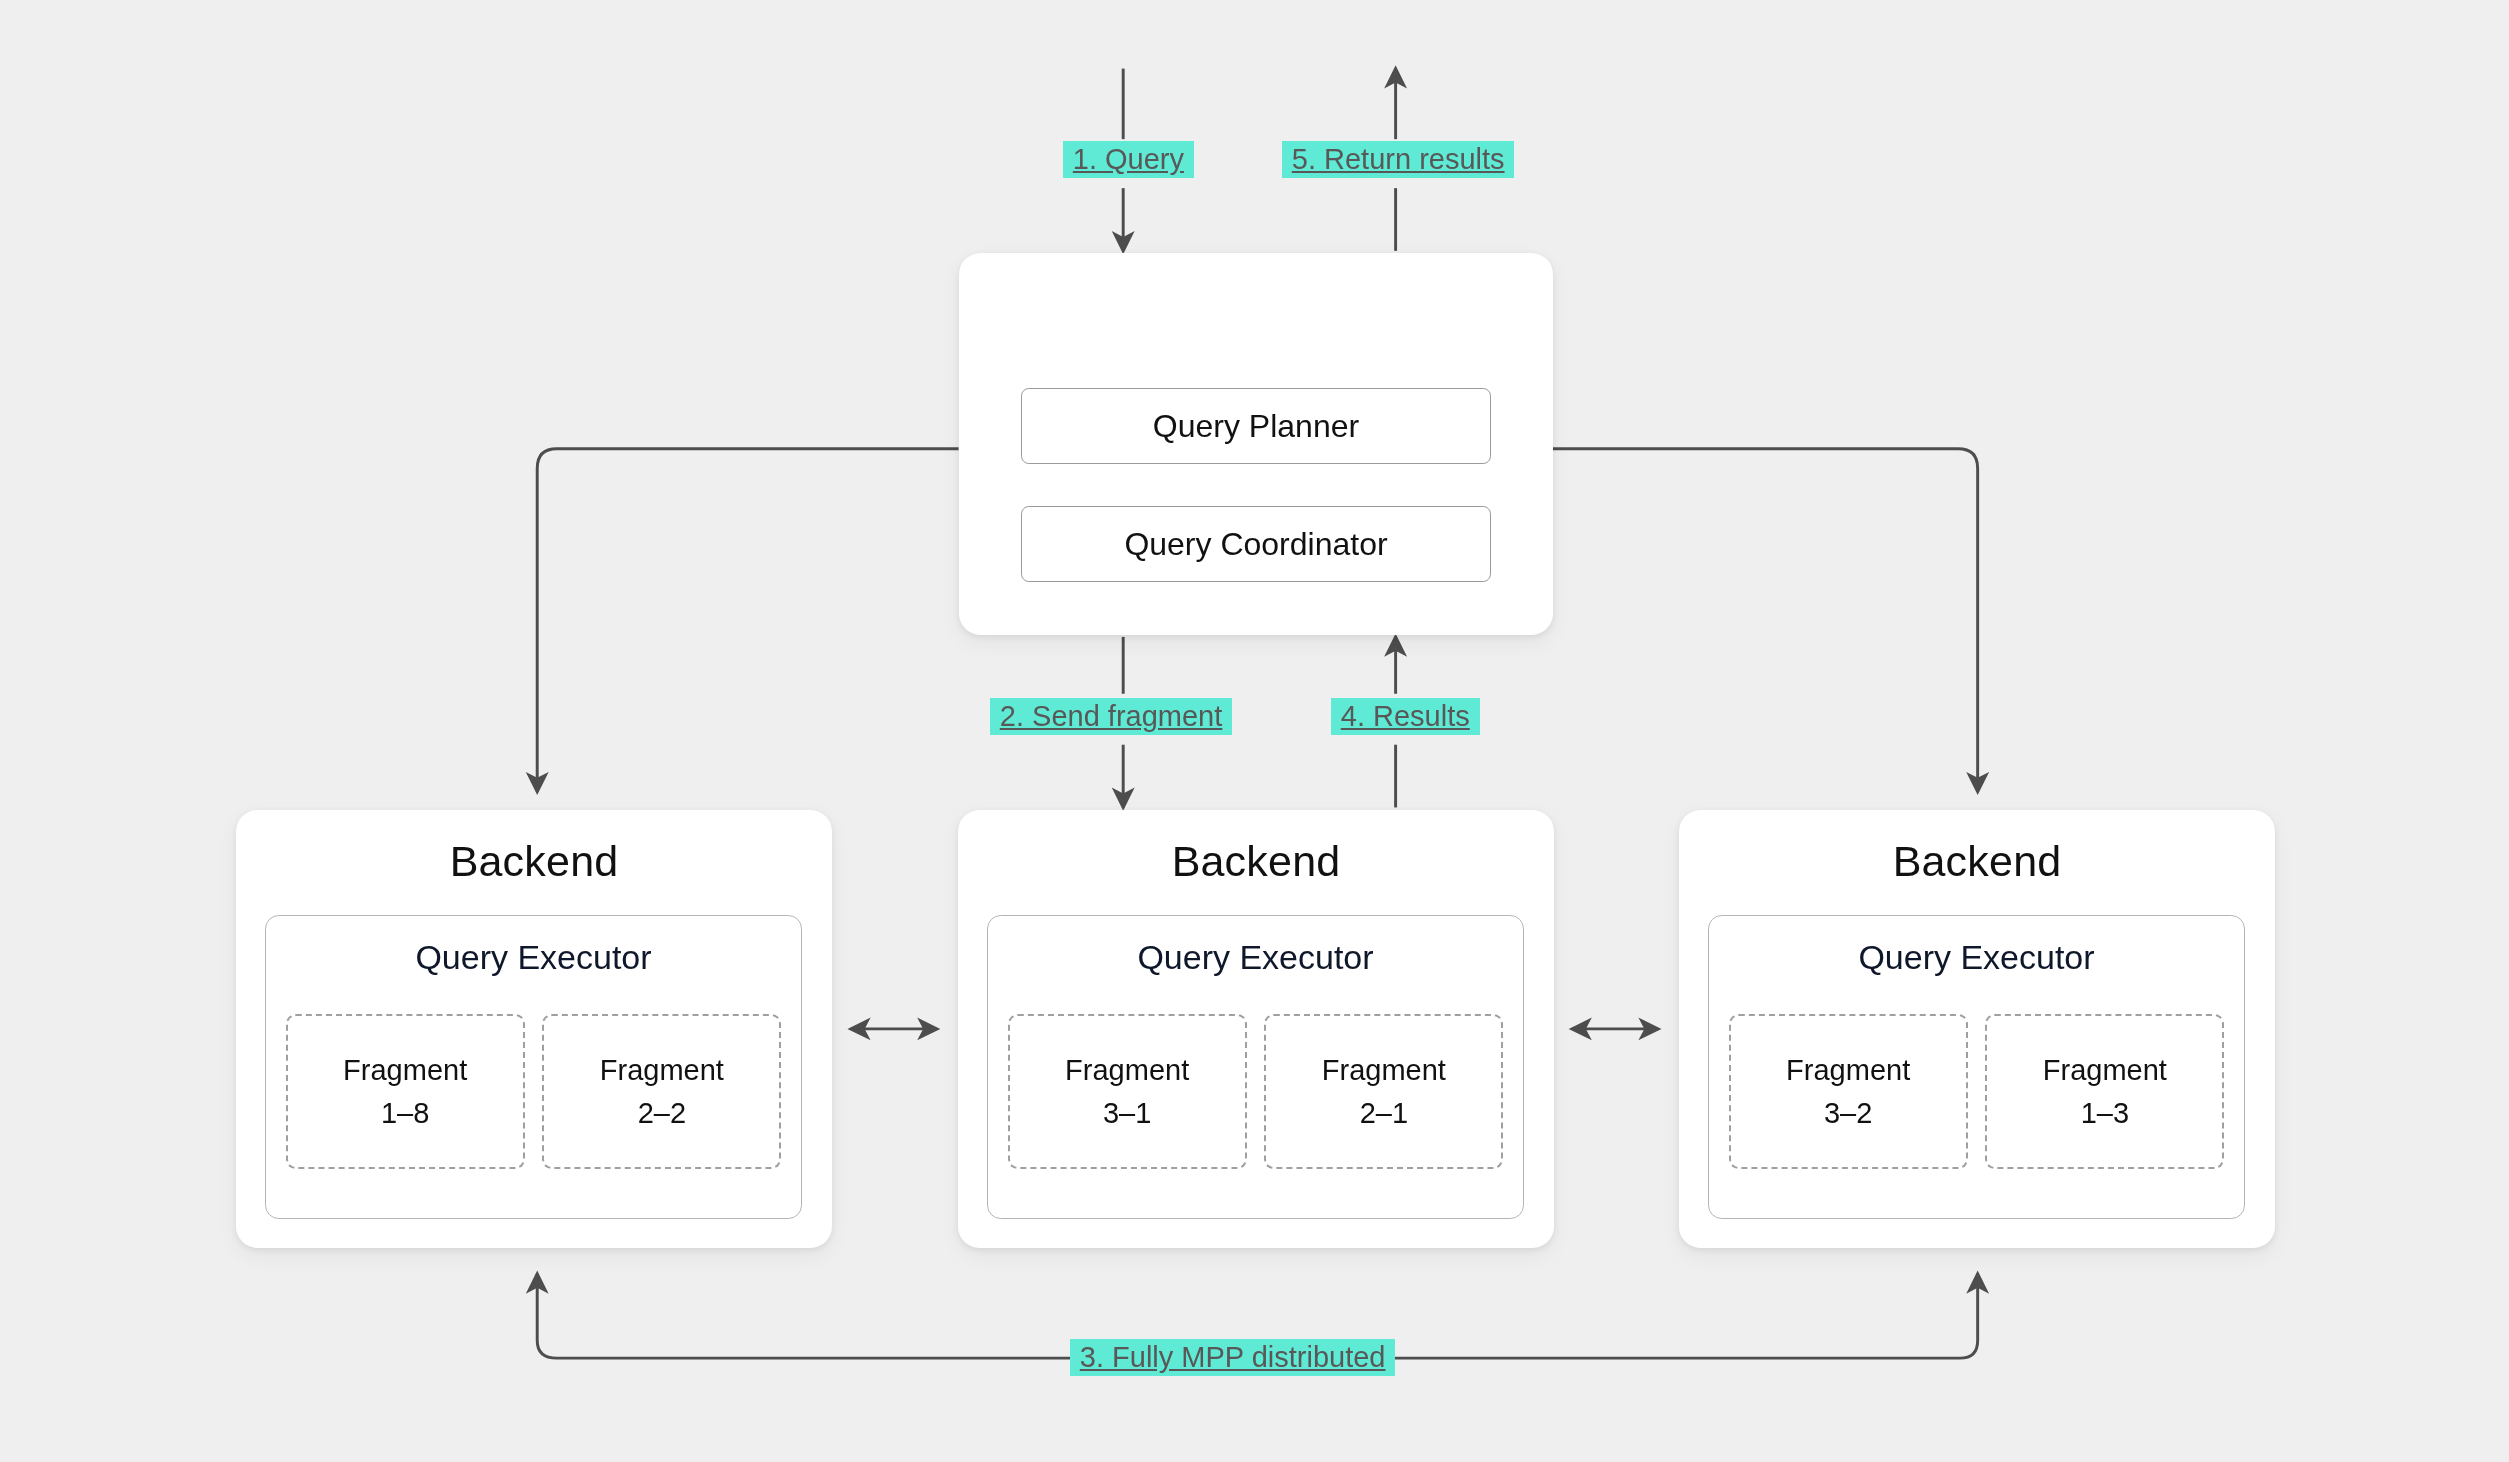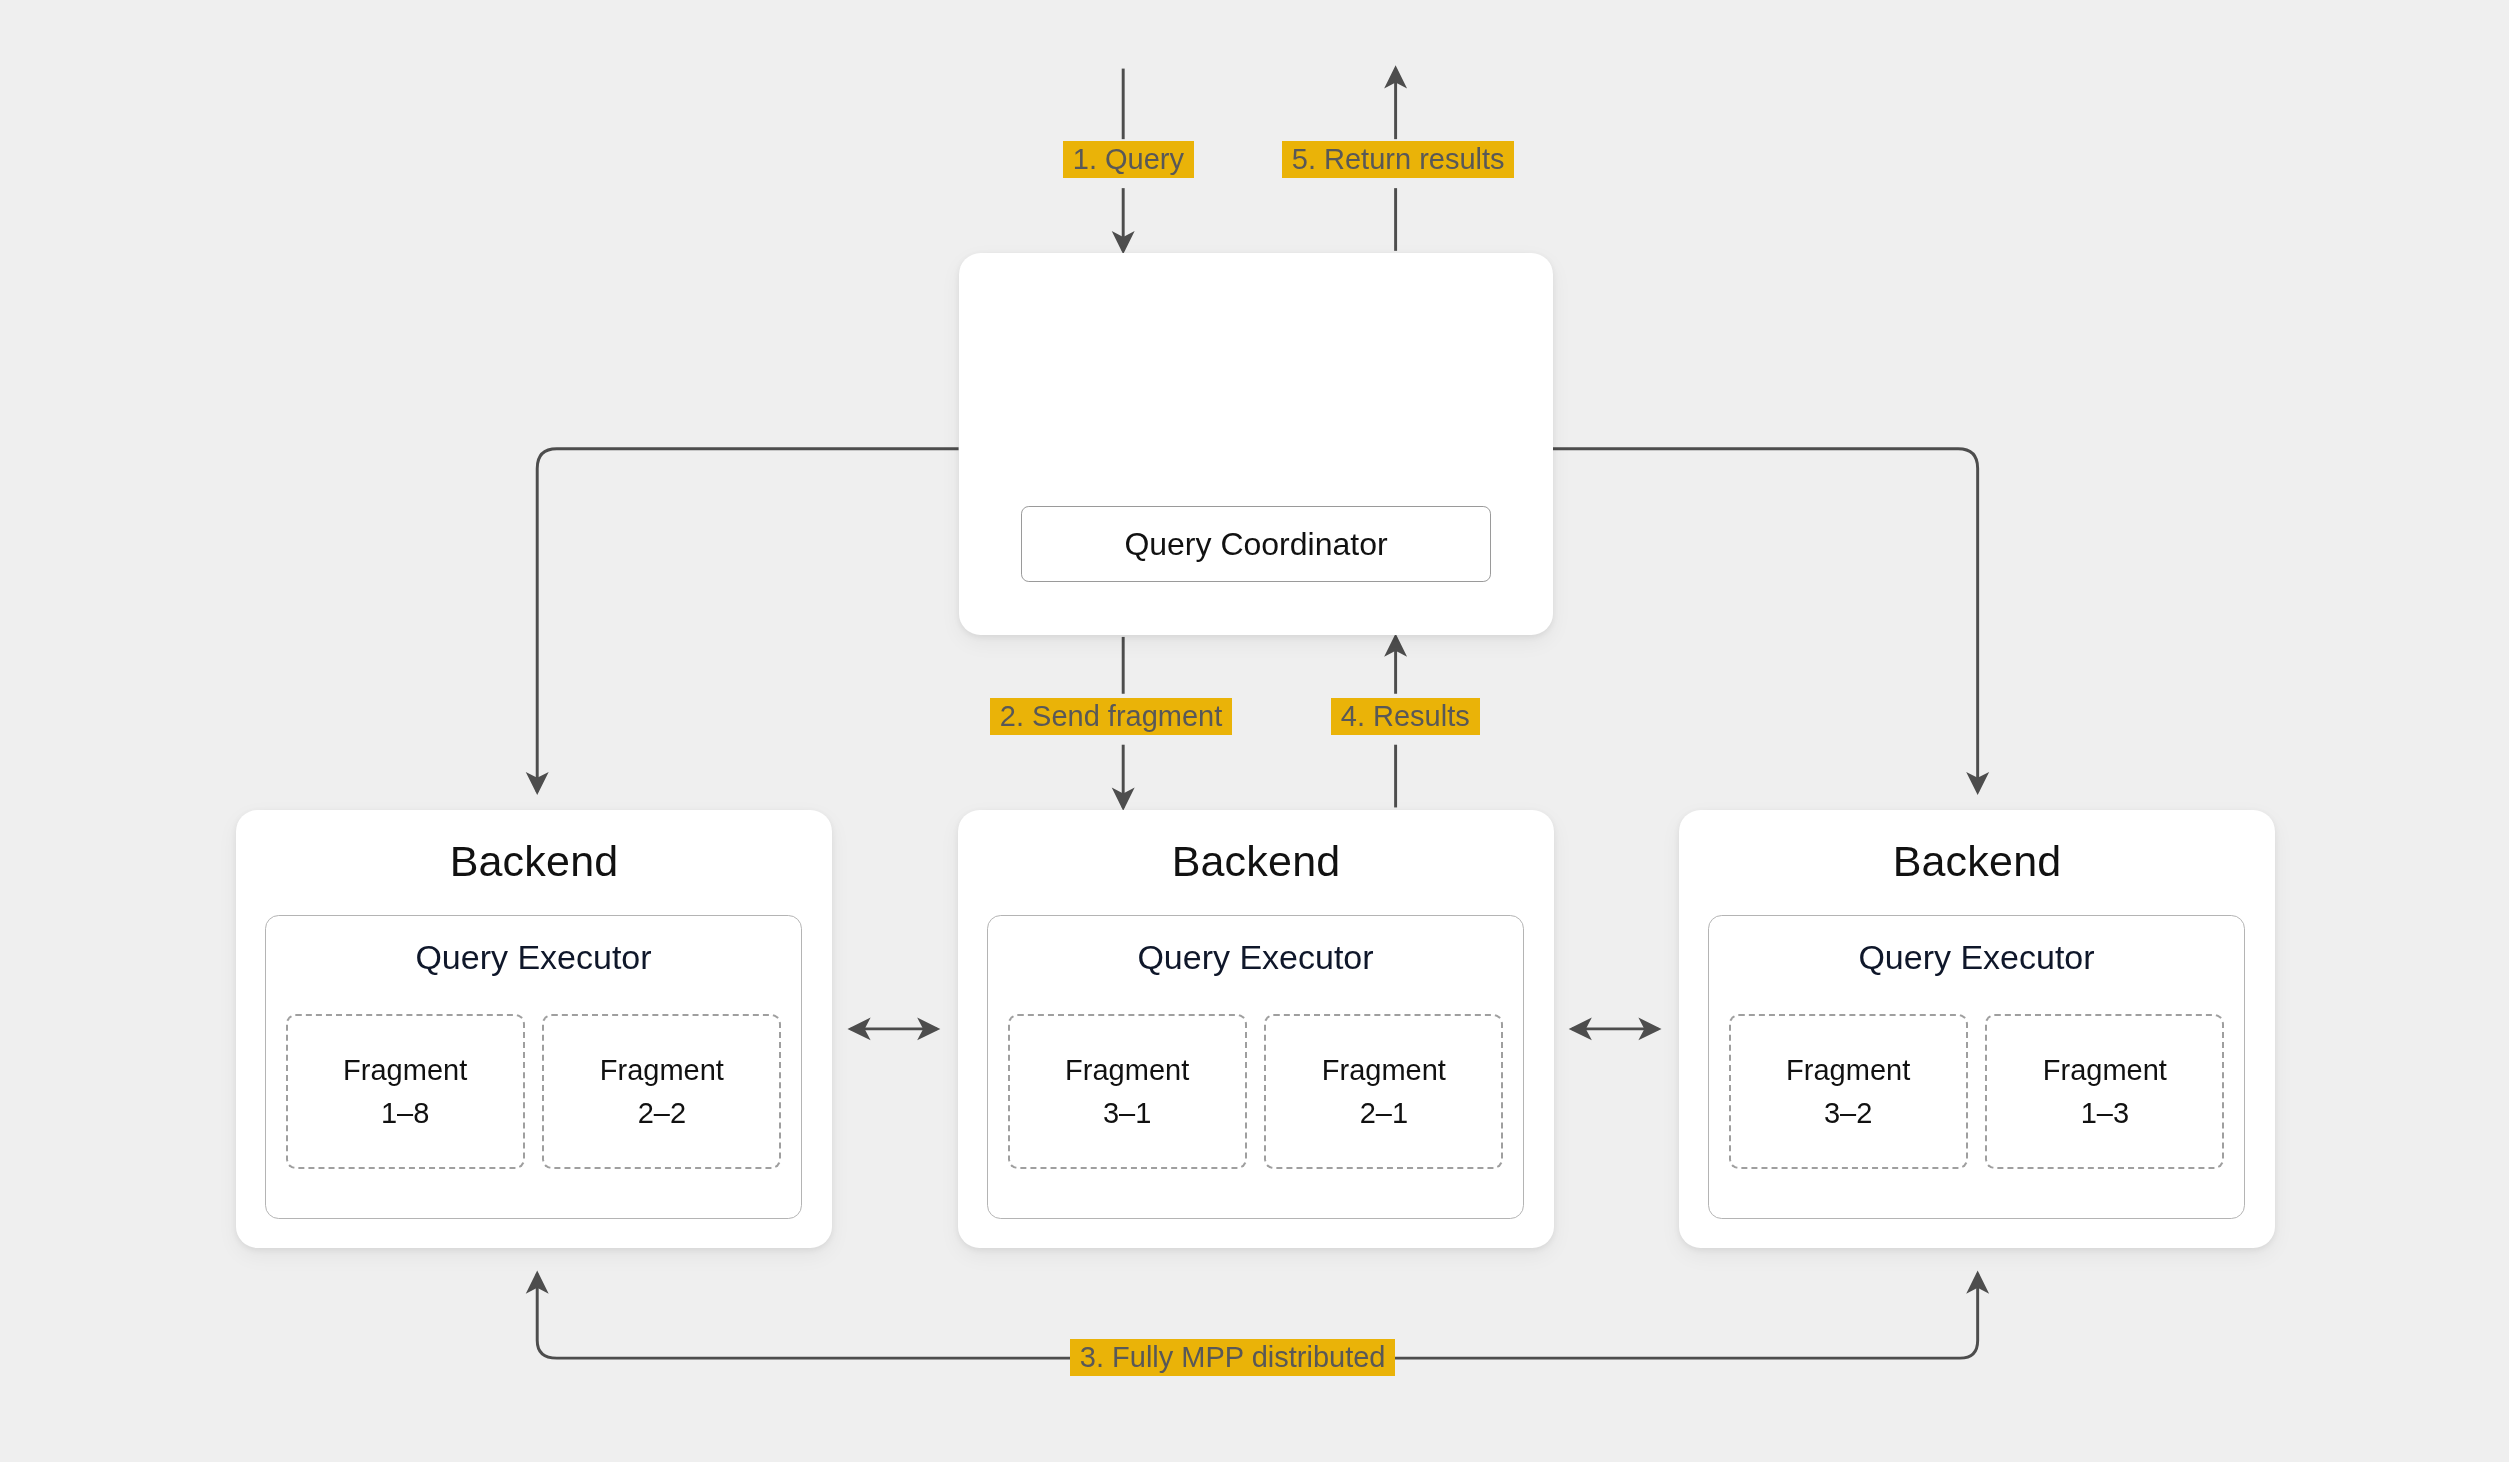--- a/index.html
+++ b/index.html
@@ -129,22 +129,23 @@
     color: #111111;
     line-height: 1.45;
   }
 
   
   .edge-label {
     position: absolute;
     color: #585858;
     font-size: 29px;
     white-space: nowrap;
-    background: #eab308;
+    background: #5eead4;
     padding: 2px 9.8px;
+    text-decoration: underline;
   }
   #lbl-query         { left: 1063px; top: 141px; }
   #lbl-return        { left: 1282px; top: 141px; }
   #lbl-send-fragment { left: 990px; top: 698px; }
   #lbl-results       { left: 1331px; top: 698px; }
   #lbl-mpp           { left: 1070px; top: 1339px; }
 </style>
 </head>
 <body>
 
@@ -182,20 +183,23 @@
     </g>
   </svg>
 
   <div class="edge-label" id="lbl-query">1. Query</div>
   <div class="edge-label" id="lbl-return">5. Return results</div>
   <div class="edge-label" id="lbl-send-fragment">2. Send fragment</div>
   <div class="edge-label" id="lbl-results">4. Results</div>
   <div class="edge-label" id="lbl-mpp">3. Fully MPP distributed</div>
 
   <div class="card" id="frontend">
+    <div class="fe-slot" id="fe-planner">
+      <span>Query Planner</span>
+    </div>
     <div class="fe-slot" id="fe-coordinator">
       <span>Query Coordinator</span>
     </div>
   </div>
 
   <div class="card backend" id="backend-left">
     <div class="card-title">Backend</div>
     <div class="executor">
       <div class="executor-title">Query Executor</div>
       <div class="frag-row">

